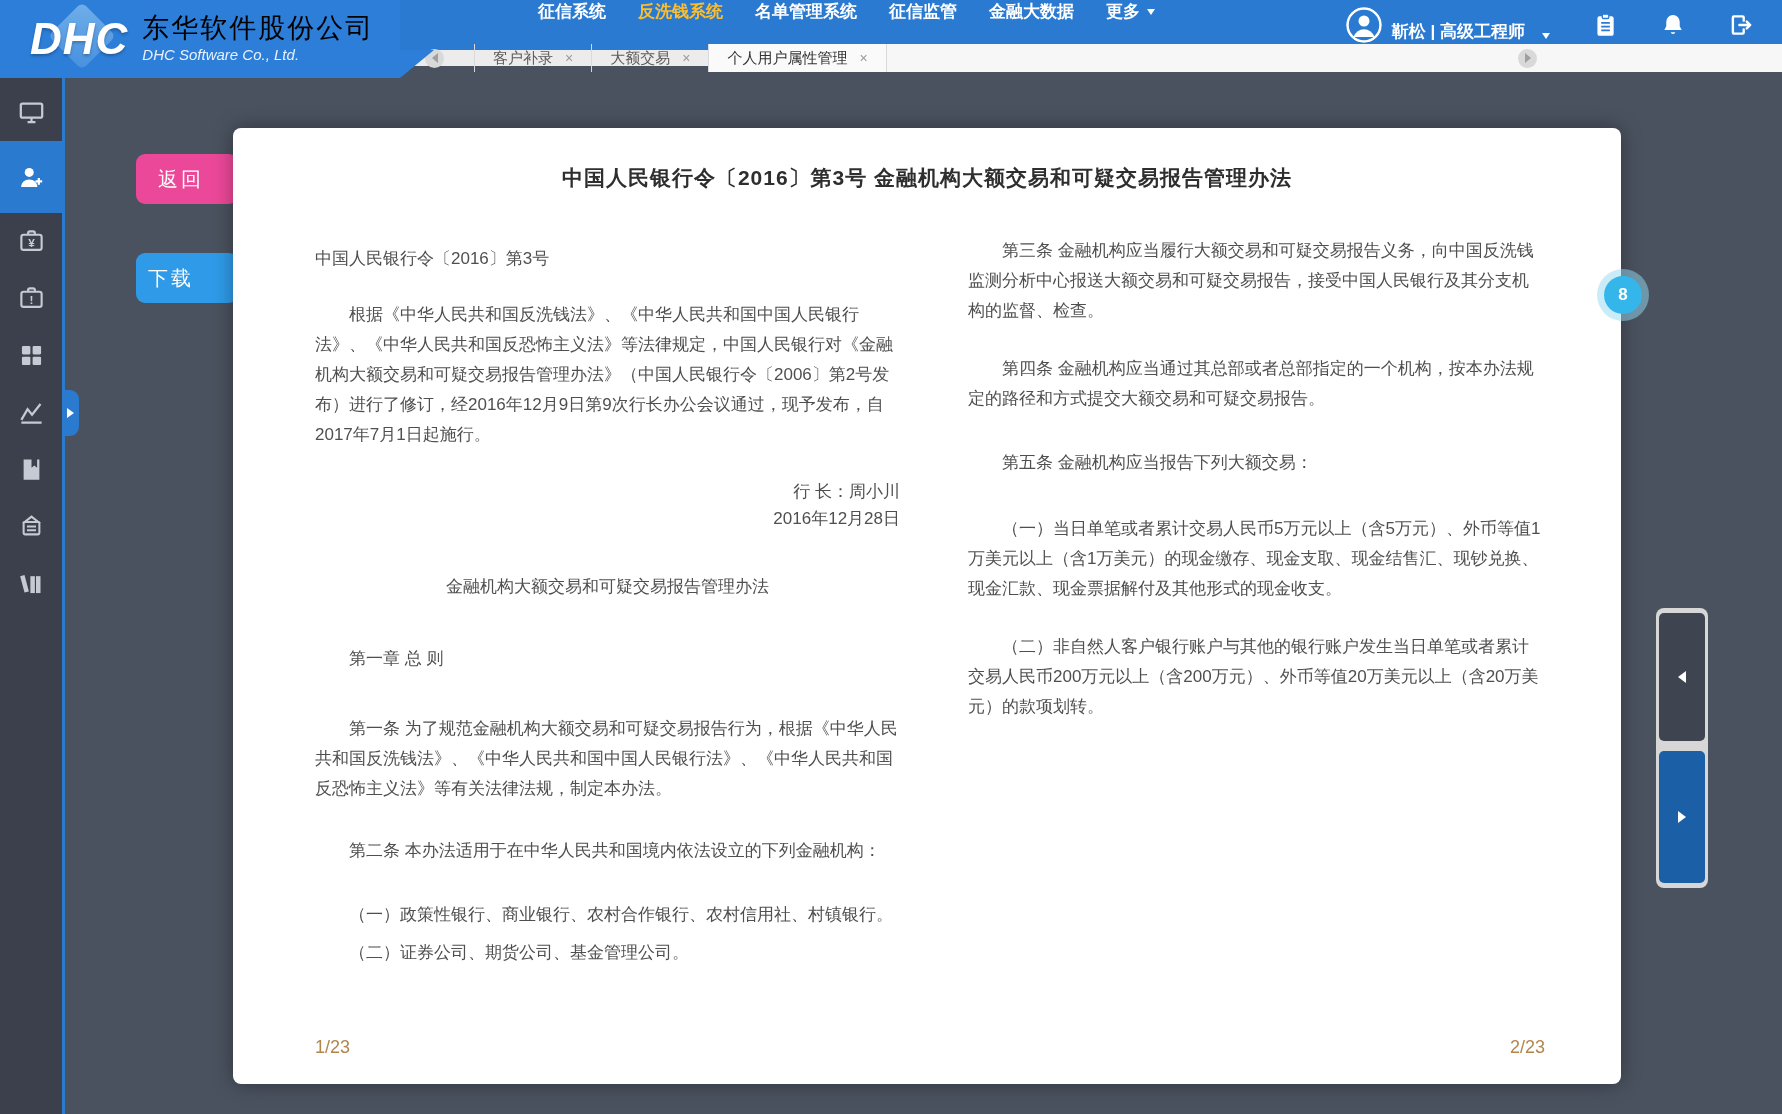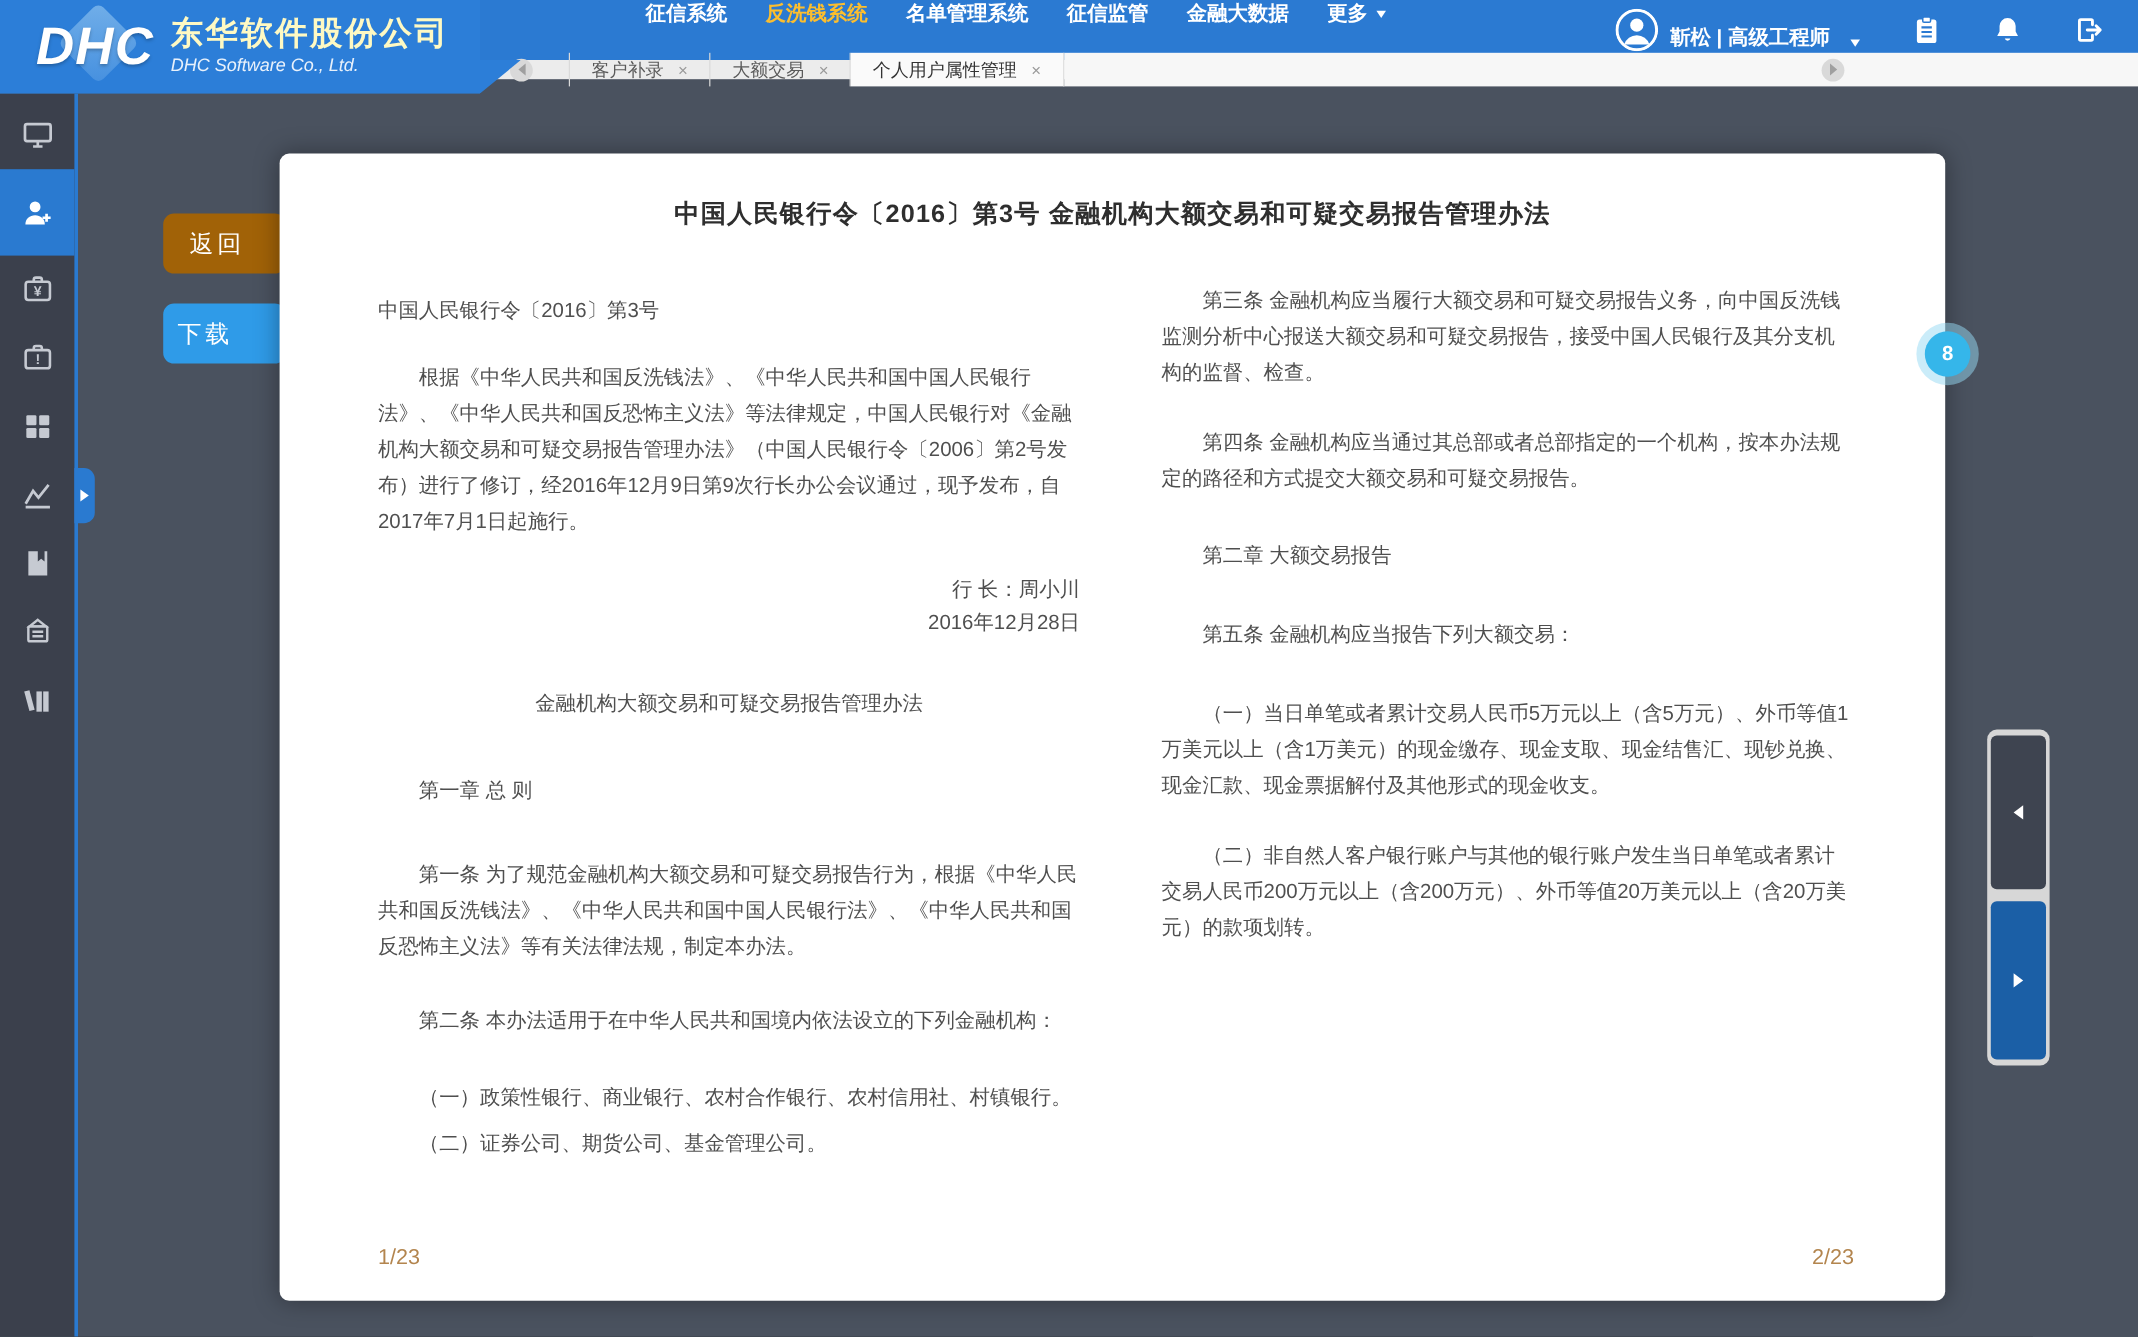--- a/index.html
+++ b/index.html
@@ -11,21 +11,21 @@
   .topbar { position:absolute; left:0; top:0; width:1782px; height:50px; background:#2b7ad2; z-index:5; }
   .logo-block { position:absolute; left:0; top:0; width:400px; height:78px; background:#2c7ed8; z-index:6;
                 display:flex; align-items:center; padding-left:30px; }
   .logo-diagonal { position:absolute; left:400px; top:50px; width:34px; height:28px; background:#2c7ed8; z-index:6;
                    clip-path:polygon(0 0,100% 0,0 100%); }
   .logo-diamond { position:absolute; left:58px; top:12px; width:48px; height:48px; background:linear-gradient(135deg,#7db7ec,#4a93e0);
                   transform:rotate(45deg); border-radius:6px; opacity:.85; }
   .logo-acronym { position:relative; font-size:44px; font-weight:bold; font-style:italic; color:#fff; letter-spacing:1px;
                   text-shadow:0 2px 3px rgba(0,0,0,.25); margin-right:14px; }
   .logo-names { position:relative; display:flex; flex-direction:column; line-height:1.1; }
-  .logo-cn { color:#fef9c3; font-size:27px; font-weight:bold; letter-spacing:2px; }
+  .logo-cn { color:#000000; font-size:27px; font-weight:normal; letter-spacing:2px; }
   .logo-en { color:#e8f1fb; font-size:15px; font-style:italic; margin-top:3px; }
 
   .nav { position:absolute; left:538px; top:0; height:52px; display:flex; align-items:flex-start; gap:32px; z-index:7; }
   .nav-item { color:#fff; font-size:17px; font-weight:bold; cursor:pointer; white-space:nowrap; display:flex; align-items:center; }
   .nav-item.active { color:#fcbe2e; }
   .caret-down { width:0; height:0; border:4.5px solid transparent; border-top:6px solid #fff; display:inline-block; margin-left:7px; margin-top:5px; }
 
   .header-right { position:absolute; right:28px; top:0; height:50px; display:flex; align-items:center; gap:42px; z-index:7; }
   .user-wrap { display:flex; align-items:flex-end; gap:10px; cursor:pointer; }
   .avatar { width:36px; height:36px; border-radius:50%; overflow:hidden; flex:none; }
@@ -54,21 +54,21 @@
   .sb-item:first-child { margin-top:6px; }
   .sb-item.active { height:72px; background:#2a7ad0; color:#fff; }
   .sb-item svg { width:27px; height:27px; }
   .pull-tab { position:absolute; left:62px; top:390px; width:17px; height:46px; background:#2a7ad0; border-radius:0 9px 9px 0;
               display:flex; align-items:center; justify-content:center; cursor:pointer; z-index:4; }
   .pull-tab .tri { width:0; height:0; border:5px solid transparent; border-left:7px solid #fff; margin-right:-5px; }
 
   
   .btn { position:absolute; left:136px; width:102px; height:50px; border:none; border-radius:9px; color:#fff;
          font-size:20px; letter-spacing:3px; font-family:inherit; cursor:pointer; z-index:1; text-align:left; padding-left:22px; }
-  .btn-back { top:178px; background:#a16207; }
+  .btn-back { top:154px; background:#ec4899; }
   .btn-down { top:253px; background:#2f9be8;padding-left:12px; }
 
   
   .panel { position:absolute; left:233px; top:128px; width:1388px; height:956px; background:#ffffff; border-radius:8px;
            box-shadow:0 0 20px rgba(0,0,0,.35); z-index:2; display:flex; flex-direction:column; }
   .doc-title { margin-top:36px; text-align:center; font-size:21px; font-weight:bold; color:#2e2e2e; letter-spacing:1px; }
   .doc-pages { flex:1; min-height:0; display:flex; gap:68px; padding:40px 76px 26px 82px; }
   .page { display:flex; flex-direction:column; }
   .page-left  { width:585px; }
   .page-right { width:577px; }
@@ -271,21 +271,20 @@
         <p class="indent mb32">第一条  为了规范金融机构大额交易和可疑交易报告行为，根据《中华人民共和国反洗钱法》、《中华人民共和国中国人民银行法》、《中华人民共和国反恐怖主义法》等有关法律法规，制定本办法。</p>
         <p class="indent mb34">第二条  本办法适用于在中华人民共和国境内依法设立的下列金融机构：</p>
         <p class="indent mb8">（一）政策性银行、商业银行、农村合作银行、农村信用社、村镇银行。</p>
         <p class="indent">（二）证券公司、期货公司、基金管理公司。</p>
         <div class="page-no">1/23</div>
       </div>
 
       <div class="page page-right">
         <p class="indent mb28 mt4">第三条  金融机构应当履行大额交易和可疑交易报告义务，向中国反洗钱监测分析中心报送大额交易和可疑交易报告，接受中国人民银行及其分支机构的监督、检查。</p>
         <p class="indent mb34">第四条  金融机构应当通过其总部或者总部指定的一个机构，按本办法规定的路径和方式提交大额交易和可疑交易报告。</p>
-        <p class="indent mb36">第二章 大额交易报告</p>
         <p class="indent mb36">第五条  金融机构应当报告下列大额交易：</p>
         <p class="indent mb28">（一）当日单笔或者累计交易人民币5万元以上（含5万元）、外币等值1万美元以上（含1万美元）的现金缴存、现金支取、现金结售汇、现钞兑换、现金汇款、现金票据解付及其他形式的现金收支。</p>
         <p class="indent mb28">（二）非自然人客户银行账户与其他的银行账户发生当日单笔或者累计交易人民币200万元以上（含200万元）、外币等值20万美元以上（含20万美元）的款项划转。</p>
         <div class="page-no right">2/23</div>
       </div>
 
     </div>
   </div>
 
   <div class="badge">8</div>

